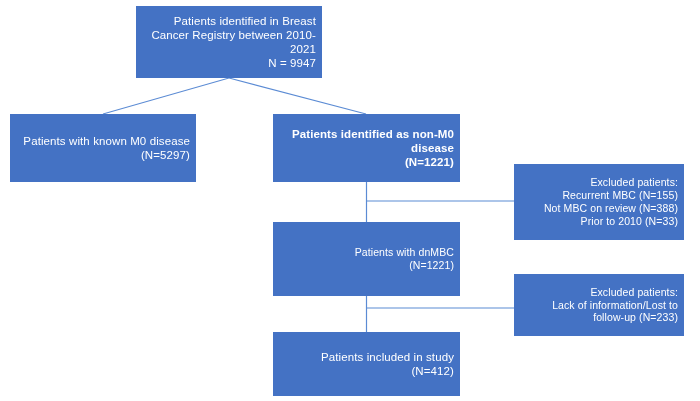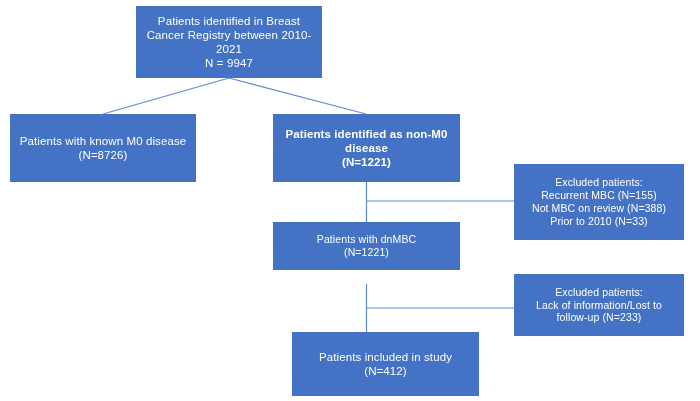--- a/index.html
+++ b/index.html
@@ -30,39 +30,39 @@
     pointer-events: none;
   }
   .node {
     position: absolute;
     box-sizing: border-box;
     background: #4472C4;
     color: #ffffff;
     display: flex;
     align-items: center;
     justify-content: center;
-    text-align: center;
+    text-align: right;
     line-height: 1.22;
     letter-spacing: 0.1px;
     padding: 2px 6px;
     z-index: 2;
   }
   .node .node-text {
     display: block;
     white-space: pre-line;
     width: 100%;
   }
   
   #node-registry      { left: 136px; top: 6px;   width: 186px; height: 72px;  font-size: 11.5px; }
   #node-m0            { left: 10px;  top: 114px; width: 186px; height: 68px;  font-size: 11.5px; }
   #node-nonm0         { left: 273px; top: 114px; width: 187px; height: 68px;  font-size: 11.5px; font-weight: bold; }
   #node-excluded-1    { left: 514px; top: 164px; width: 170px; height: 76px;  font-size: 10.5px; }
-  #node-dnmbc         { left: 273px; top: 222px; width: 187px; height: 48px;  font-size: 10.5px; }
+  #node-dnmbc         { left: 273px; top: 222px; width: 187px; height: 74px;  font-size: 10.5px; }
   #node-excluded-2    { left: 514px; top: 274px; width: 170px; height: 62px;  font-size: 10.5px; }
-  #node-included      { left: 273px; top: 332px; width: 187px; height: 64px;  font-size: 11.5px; margin-left: 19px; }
+  #node-included      { left: 273px; top: 332px; width: 187px; height: 64px;  font-size: 11.5px; }
 </style>
 </head>
 <body>
 
 <div id="flow-root">
 
   <svg id="connector-layer" width="700" height="401" viewBox="0 0 700 401" xmlns="http://www.w3.org/2000/svg">
 
     <path d="M 229 78 L 103 114" fill="none" stroke="#5B8BD4" stroke-width="1.1"></path>
 
@@ -77,21 +77,21 @@
     <path d="M 366.5 308 L 514 308" fill="none" stroke="#5B8BD4" stroke-width="1.2"></path>
   </svg>
 
   <div class="node" id="node-registry">
     <span class="node-text">Patients identified in Breast Cancer Registry between 2010-2021
 N = 9947</span>
   </div>
 
   <div class="node" id="node-m0">
     <span class="node-text">Patients with known M0 disease
-(N=8726)</span>
+(N=5297)</span>
   </div>
 
   <div class="node" id="node-nonm0">
     <span class="node-text">Patients identified as non-M0 disease
 (N=1221)</span>
   </div>
 
   <div class="node" id="node-excluded-1">
     <span class="node-text">Excluded patients:
 Recurrent MBC (N=155)

